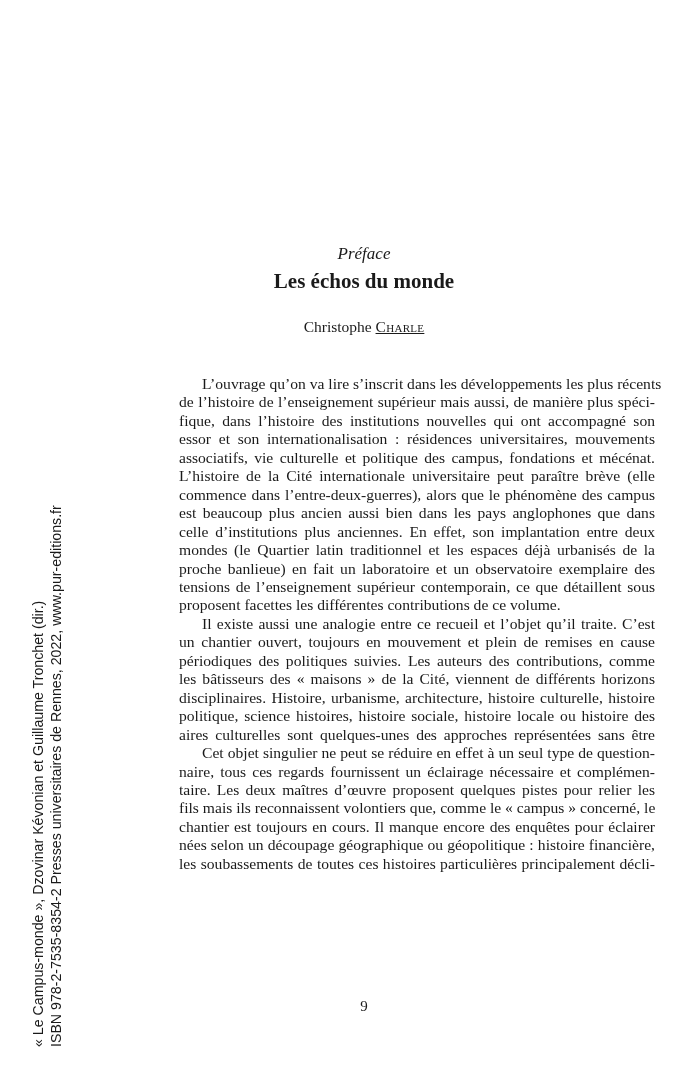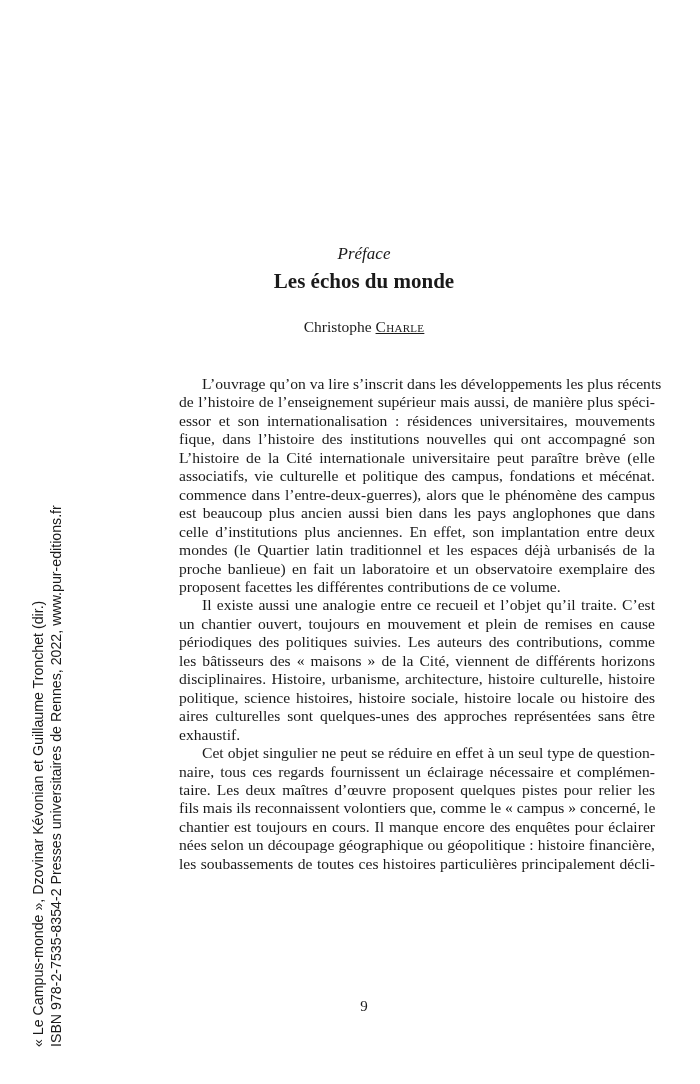--- a/index.html
+++ b/index.html
@@ -110,40 +110,40 @@
   <div class="chapter-title">Les échos du monde</div>
   <div class="author">
     <span>Christophe</span>
     <span class="sc">Charle</span>
   </div>
 
   <div class="body-text">
     <div>
       <span class="line indent">L’ouvrage qu’on va lire s’inscrit dans les développements les plus récents</span>
       <span class="line">de l’histoire de l’enseignement supérieur mais aussi, de manière plus spéci-</span>
+      <span class="line">fique, dans l’histoire des institutions nouvelles qui ont accompagné son</span>
       <span class="line">essor et son internationalisation : résidences universitaires, mouvements</span>
-      <span class="line">fique, dans l’histoire des institutions nouvelles qui ont accompagné son</span>
+      <span class="line">associatifs, vie culturelle et politique des campus, fondations et mécénat.</span>
       <span class="line">L’histoire de la Cité internationale universitaire peut paraître brève (elle</span>
-      <span class="line">associatifs, vie culturelle et politique des campus, fondations et mécénat.</span>
       <span class="line">commence dans l’entre-deux-guerres), alors que le phénomène des campus</span>
       <span class="line">est beaucoup plus ancien aussi bien dans les pays anglophones que dans</span>
       <span class="line">celle d’institutions plus anciennes. En effet, son implantation entre deux</span>
       <span class="line">mondes (le Quartier latin traditionnel et les espaces déjà urbanisés de la</span>
       <span class="line">proche banlieue) en fait un laboratoire et un observatoire exemplaire des</span>
+      <span class="line">tensions de l’enseignement supérieur contemporain, ce que détaillent sous</span>
       <span class="line last">proposent facettes les différentes contributions de ce volume.</span>
     </div>
     <div>
       <span class="line indent">Il existe aussi une analogie entre ce recueil et l’objet qu’il traite. C’est</span>
       <span class="line">un chantier ouvert, toujours en mouvement et plein de remises en cause</span>
       <span class="line">périodiques des politiques suivies. Les auteurs des contributions, comme</span>
       <span class="line">les bâtisseurs des « maisons » de la Cité, viennent de différents horizons</span>
       <span class="line">disciplinaires. Histoire, urbanisme, architecture, histoire culturelle, histoire</span>
       <span class="line">politique, science histoires, histoire sociale, histoire locale ou histoire des</span>
       <span class="line">aires culturelles sont quelques-unes des approches représentées sans être</span>
-      <span class="line last">exhaustif.</span>
     </div>
     <div>
       <span class="line indent">Cet objet singulier ne peut se réduire en effet à un seul type de question-</span>
       <span class="line">naire, tous ces regards fournissent un éclairage nécessaire et complémen-</span>
       <span class="line">taire. Les deux maîtres d’œuvre proposent quelques pistes pour relier les</span>
       <span class="line">fils mais ils reconnaissent volontiers que, comme le « campus » concerné, le</span>
       <span class="line">chantier est toujours en cours. Il manque encore des enquêtes pour éclairer</span>
       <span class="line">nées selon un découpage géographique ou géopolitique : histoire financière,</span>
       <span class="line">les soubassements de toutes ces histoires particulières principalement décli-</span>
     </div>

